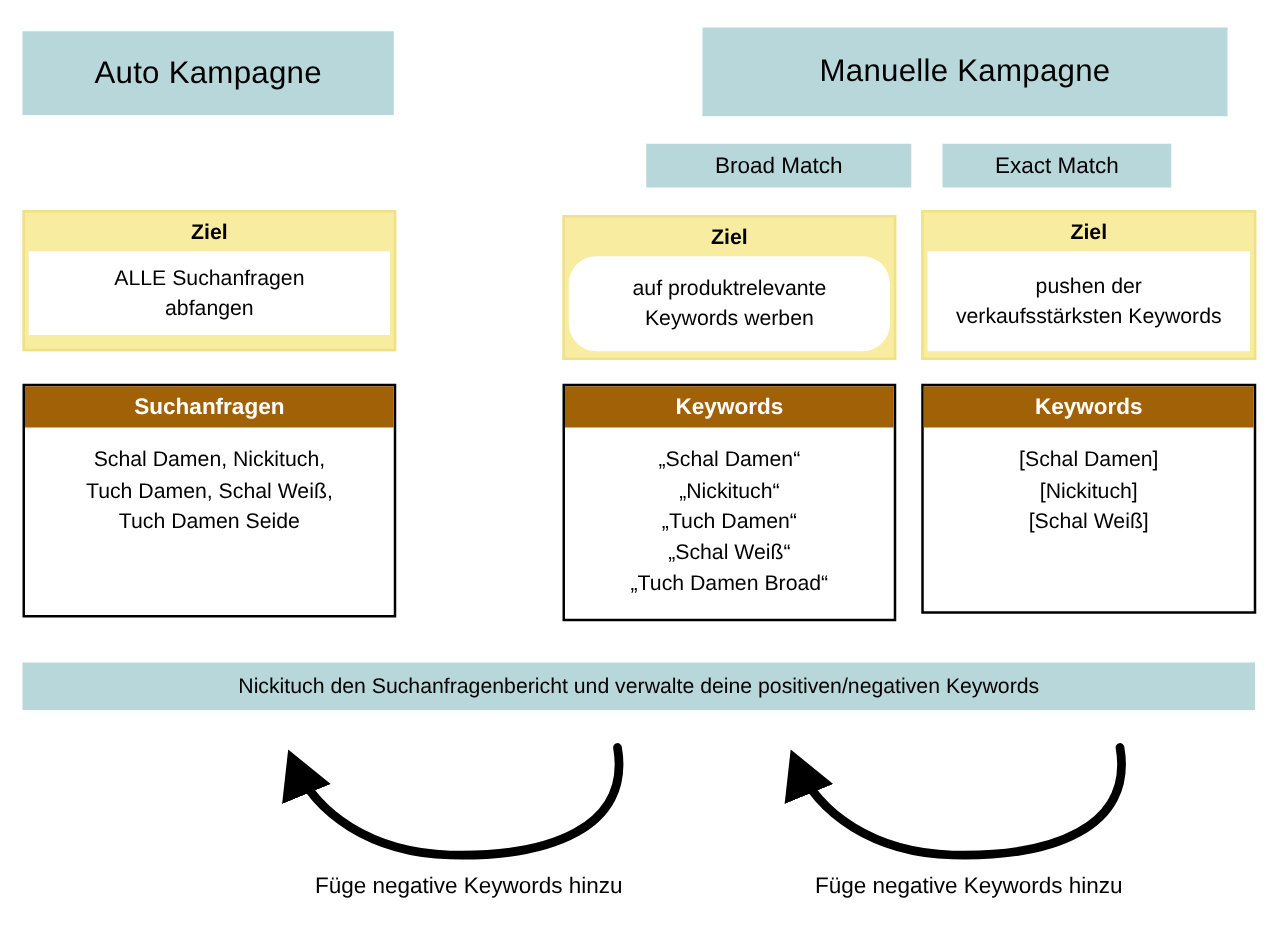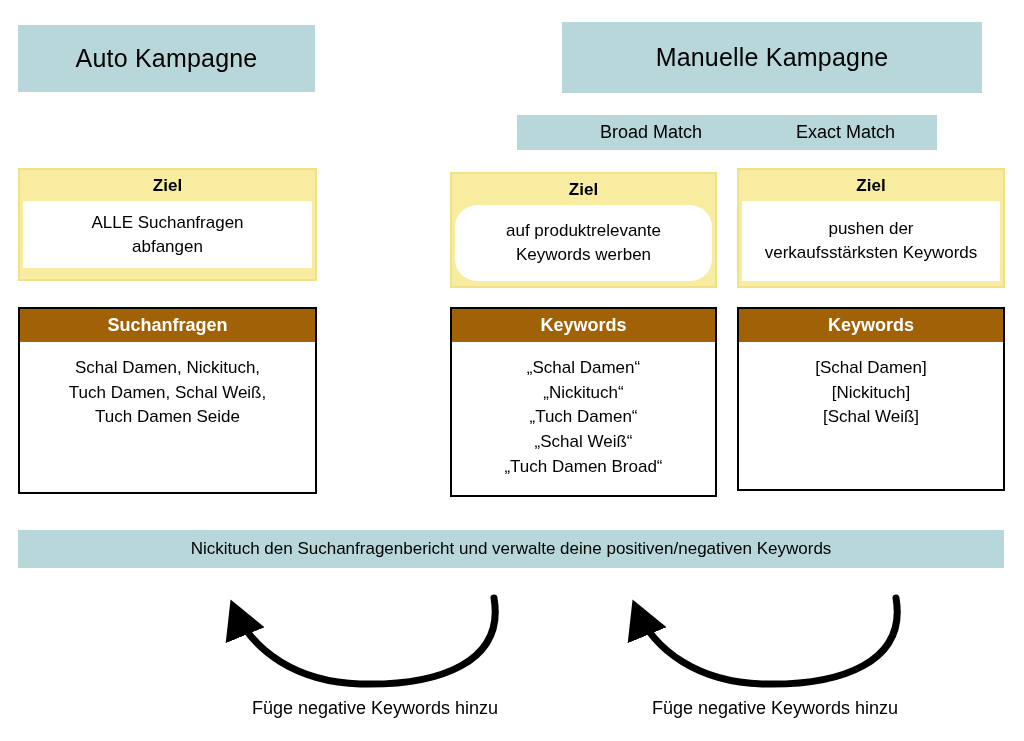--- a/index.html
+++ b/index.html
@@ -29,21 +29,21 @@
   .big-title {
     font-size: 25px;
     letter-spacing: 0.2px;
   }
   .match-badge {
     font-size: 18px;
   }
   
   #auto-header   { left: 18px;  top: 25px;  width: 297px; height: 67px; }
   #manual-header { left: 516px; top: 22px;  width: 420px; height: 71px; margin-left: 46px; }
-  #broad-badge   { left: 517px; top: 115px; width: 212px; height: 35px; padding-left: 28px; }
+  #broad-badge   { left: 517px; top: 115px; width: 212px; height: 35px; }
   #exact-badge   { left: 754px; top: 115px; width: 183px; height: 35px; }
 
   
   .goal-box {
     background: #f7ec9f;
     padding: 0;
     box-sizing: border-box;
     border: 2px solid #f0e188;
   }
   .goal-header {

